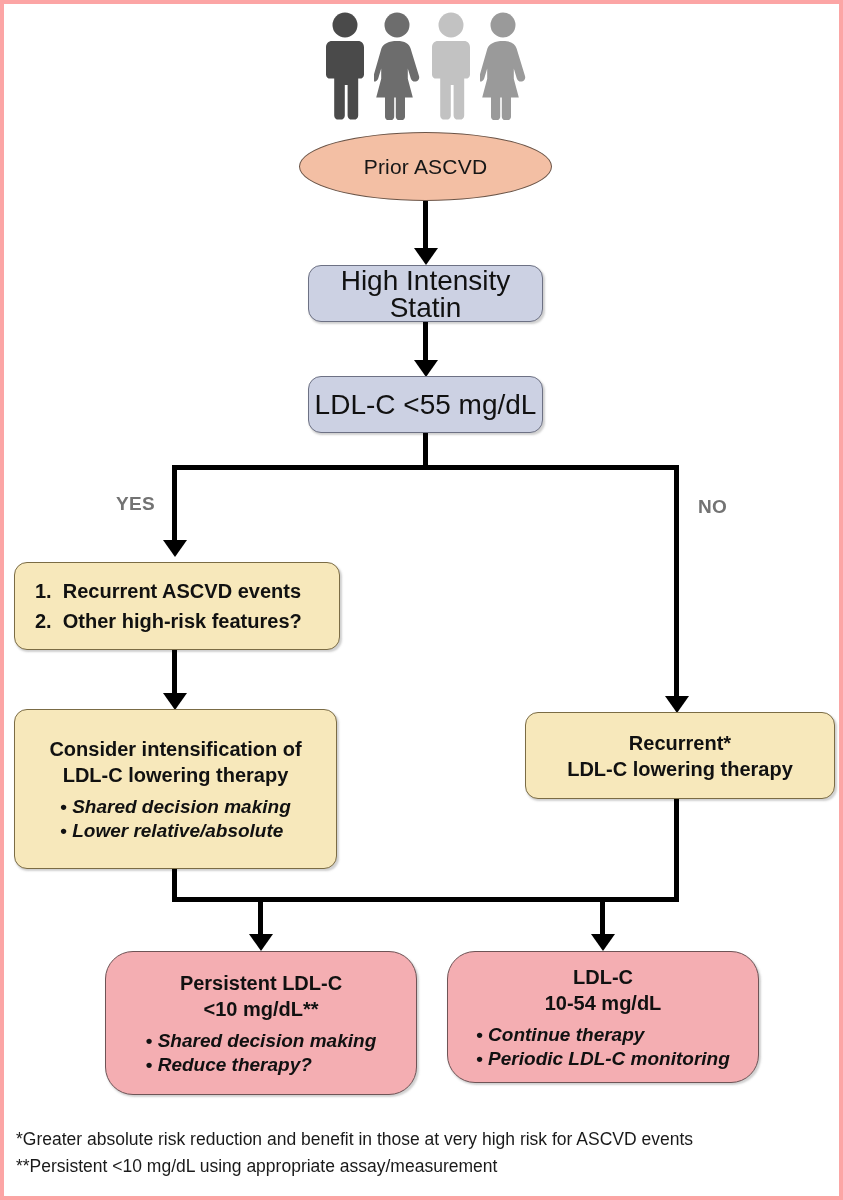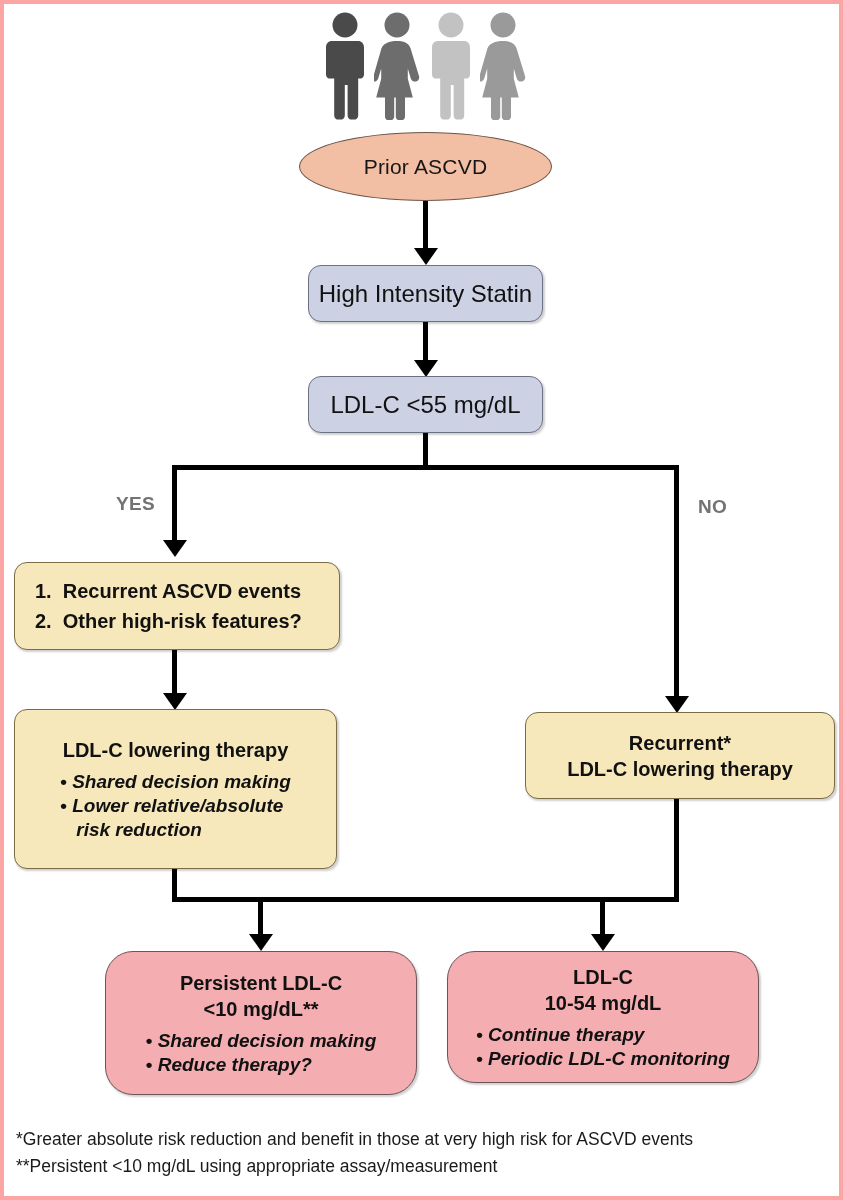--- a/index.html
+++ b/index.html
@@ -72,21 +72,21 @@
   .pink { background: #f4aeb2; border-color: #6e5456; border-radius: 28px; }
 
   .b-high  { left: 304px; top: 261px; width: 235px; height: 57px; }
   .b-ldl   { left: 304px; top: 372px; width: 235px; height: 57px; }
   .b-rec   { left: 10px;  top: 558px; width: 326px; height: 88px; align-items: flex-start; padding-left: 20px; }
   .b-cons  { left: 10px;  top: 705px; width: 323px; height: 160px; }
   .b-int   { left: 521px; top: 708px; width: 310px; height: 87px; }
   .b-pers  { left: 101px; top: 947px; width: 312px; height: 144px; }
   .b-range { left: 443px; top: 947px; width: 312px; height: 132px; }
 
-  .nodetext { font-size: 24px; line-height: 27px; text-align: center; }
+  .nodetext { font-size: 28px; line-height: 27px; text-align: center; }
   .numline { font-size: 20px; font-weight: bold; line-height: 30px; text-align: left; white-space: pre; }
   .boxtitle { font-size: 20px; font-weight: bold; line-height: 26px; text-align: center; }
   .bullets { margin: 7px 0 0 0; padding: 0; list-style: none; }
   .bullets li {
     font-size: 19px;
     font-style: italic;
     font-weight: bold;
     line-height: 24px;
     text-align: left;
     text-indent: -16px;
@@ -175,25 +175,25 @@
 
   <div class="nodebox yellow b-rec">
     <div class="numline">1.  Recurrent ASCVD events</div>
     <div class="numline">2.  Other high-risk features?</div>
   </div>
 
   <div class="vline" style="left:168px; top:646px; height:45px;"></div>
   <div class="arrowhead" style="left:158.5px; top:689px;"></div>
 
   <div class="nodebox yellow b-cons">
+    <div class="boxtitle">Consider intensification of</div>
     <div class="boxtitle">LDL-C lowering therapy</div>
     <ul class="bullets">
       <li>Shared decision making</li>
       <li>Lower relative/absolute</li>
-      <li class="cont">risk reduction</li>
     </ul>
   </div>
 
   <div class="nodebox yellow b-int">
     <div class="boxtitle">Recurrent*</div>
     <div class="boxtitle">LDL-C lowering therapy</div>
   </div>
 
   <div class="vline" style="left:168px; top:865px; height:33px;"></div>
   <div class="vline" style="left:670px; top:795px; height:103px;"></div>

